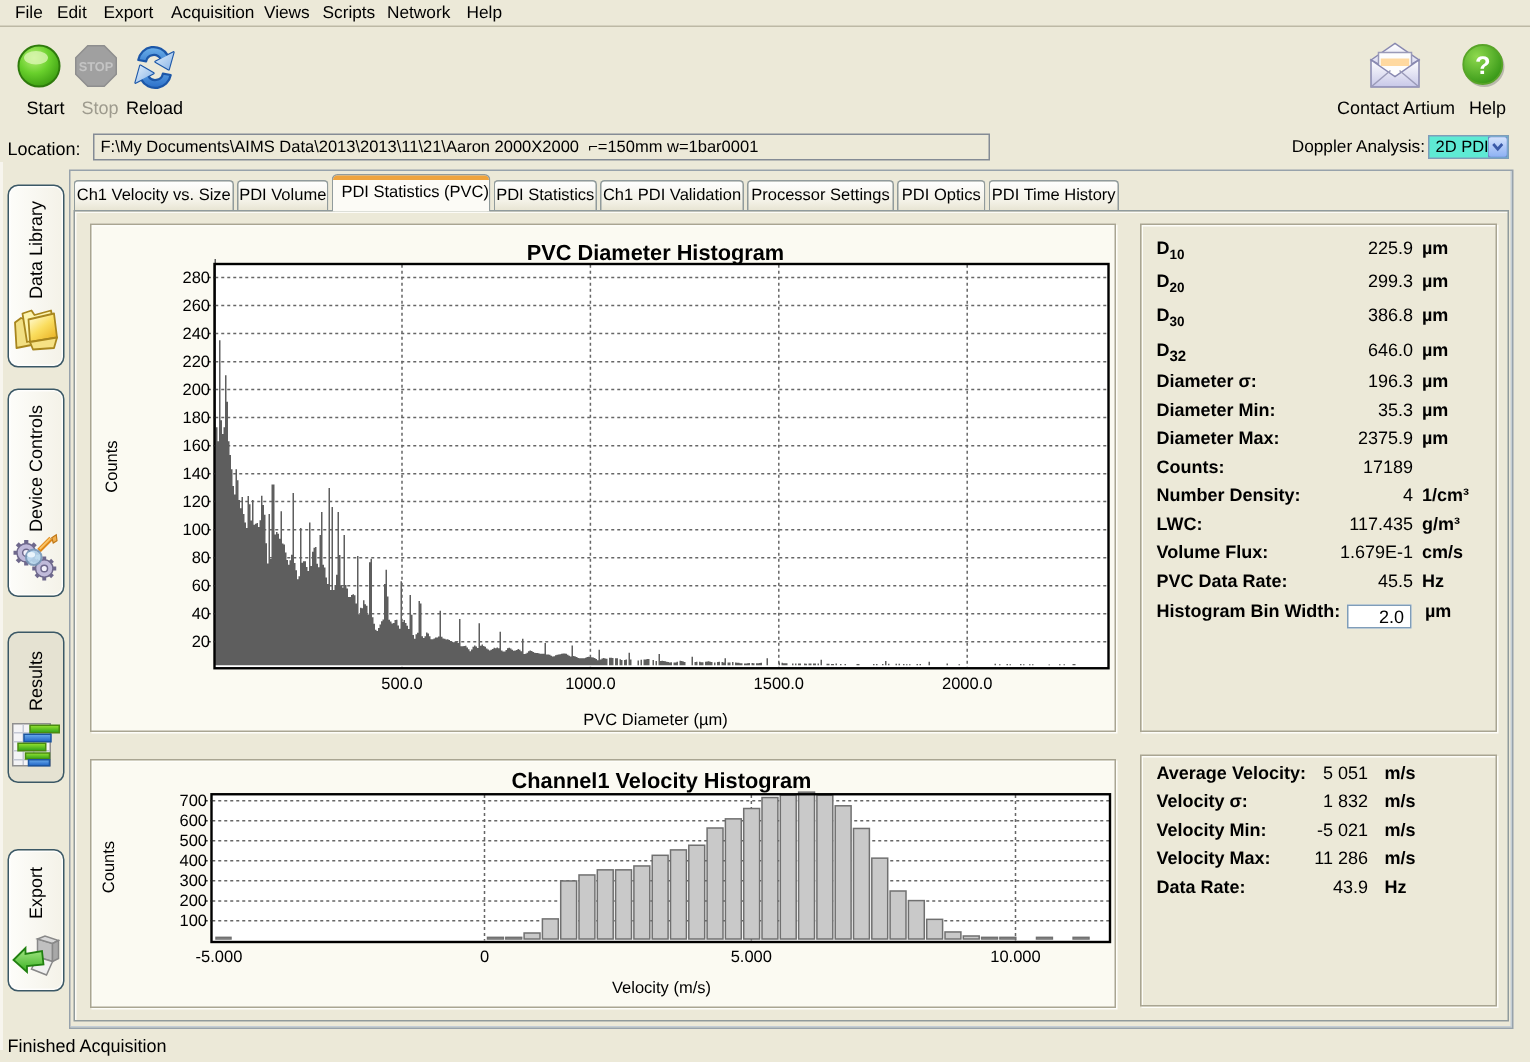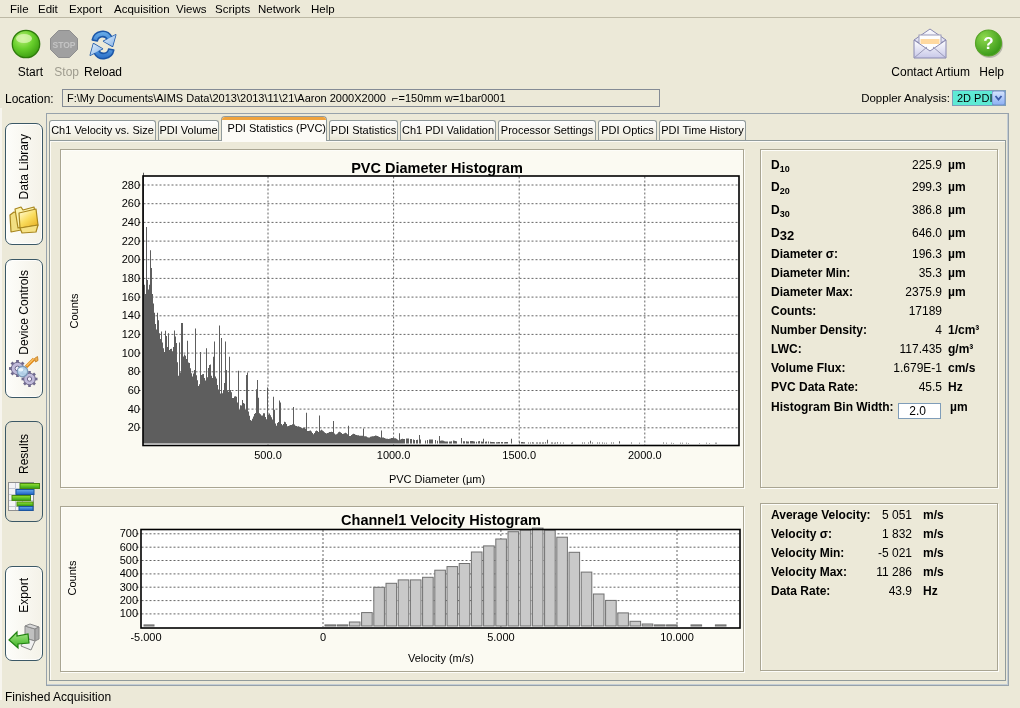--- a/index.html
+++ b/index.html
@@ -375,31 +375,31 @@
 <text x="677" y="641" text-anchor="middle">10.000</text>
 </g>
 <text x="76" y="578" text-anchor="middle" font-size="11" transform="rotate(-90 76 578)">Counts</text>
 <text x="441" y="662" text-anchor="middle" font-size="11">Velocity (m/s)</text>
 </svg>
 
 <div class="abs" style="left:760px;top:149px;width:238px;height:339px;font-size:12px">
 <div class="srow" style="top:9px"><b>D<sub style="font-size:9px">10</sub></b><span class="v">225.9</span><span class="u">µm</span></div>
 <div class="srow" style="top:31px"><b>D<sub style="font-size:9px">20</sub></b><span class="v">299.3</span><span class="u">µm</span></div>
 <div class="srow" style="top:54px"><b>D<sub style="font-size:9px">30</sub></b><span class="v">386.8</span><span class="u">µm</span></div>
-<div class="srow" style="top:77px"><b>D<sub style="font-size:13px">32</sub></b><span class="v">646.0</span><span class="u">µm</span></div>
+<div class="srow" style="top:77px"><b>D<sub style="font-size:10px">32</sub></b><span class="v">646.0</span><span class="u">µm</span></div>
 <div class="srow" style="top:98px">Diameter σ:<span class="v">196.3</span><span class="u">µm</span></div>
 <div class="srow" style="top:117px">Diameter Min:<span class="v">35.3</span><span class="u">µm</span></div>
 <div class="srow" style="top:136px">Diameter Max:<span class="v">2375.9</span><span class="u">µm</span></div>
 <div class="srow" style="top:155px">Counts:<span class="v">17189</span></div>
 <div class="srow" style="top:174px">Number Density:<span class="v">4</span><span class="u">1/cm³</span></div>
 <div class="srow" style="top:193px">LWC:<span class="v">117.435</span><span class="u">g/m³</span></div>
 <div class="srow" style="top:212px">Volume Flux:<span class="v">1.679E-1</span><span class="u">cm/s</span></div>
 <div class="srow" style="top:231px">PVC Data Rate:<span class="v">45.5</span><span class="u">Hz</span></div>
 <div class="srow" style="top:251px">Histogram Bin Width:<span class="u" style="left:179px">µm</span></div>
-<div class="abs" style="left:138px;top:254px;width:43px;height:16px;border:1px solid #7f9db9;background:#fff;font-size:12px;text-align:right;padding-right:14px;line-height:14px">2.0</div>
+<div class="abs" style="left:138px;top:254px;width:43px;height:16px;border:1px solid #7f9db9;background:#fff;font-size:12px;text-align:right;padding-right:4px;line-height:14px">2.0</div>
 </div>
 
 <div class="abs" style="left:760px;top:499px;width:238px;height:168px;font-size:12px">
 <div class="srow" style="top:9px">Average Velocity:<span class="v" style="right:75px">5 051</span><span class="u" style="left:152px">m/s</span></div>
 <div class="srow" style="top:28px">Velocity σ:<span class="v" style="right:75px">1 832</span><span class="u" style="left:152px">m/s</span></div>
 <div class="srow" style="top:47px">Velocity Min:<span class="v" style="right:75px">-5 021</span><span class="u" style="left:152px">m/s</span></div>
 <div class="srow" style="top:66px">Velocity Max:<span class="v" style="right:75px">11 286</span><span class="u" style="left:152px">m/s</span></div>
 <div class="srow" style="top:85px">Data Rate:<span class="v" style="right:75px">43.9</span><span class="u" style="left:152px">Hz</span></div>
 </div>
 

